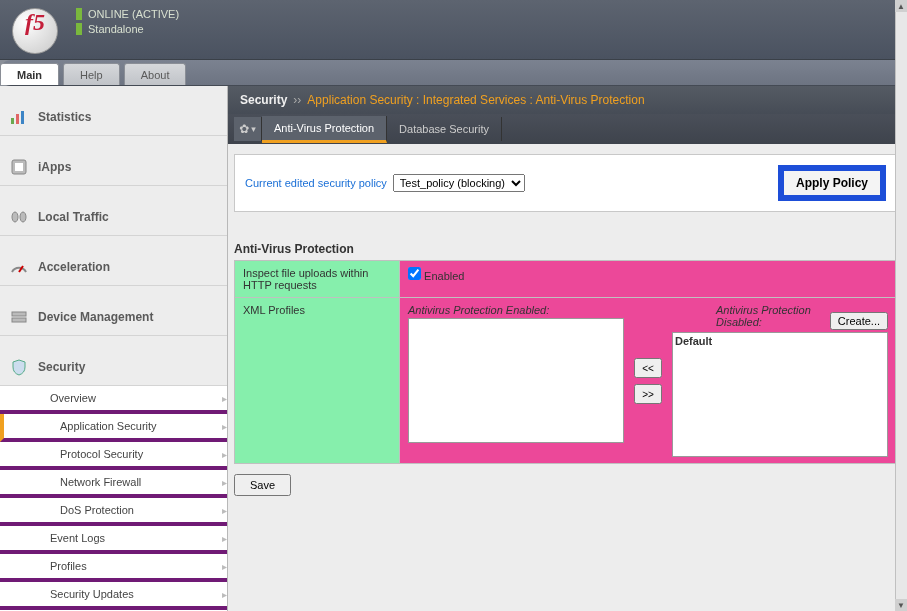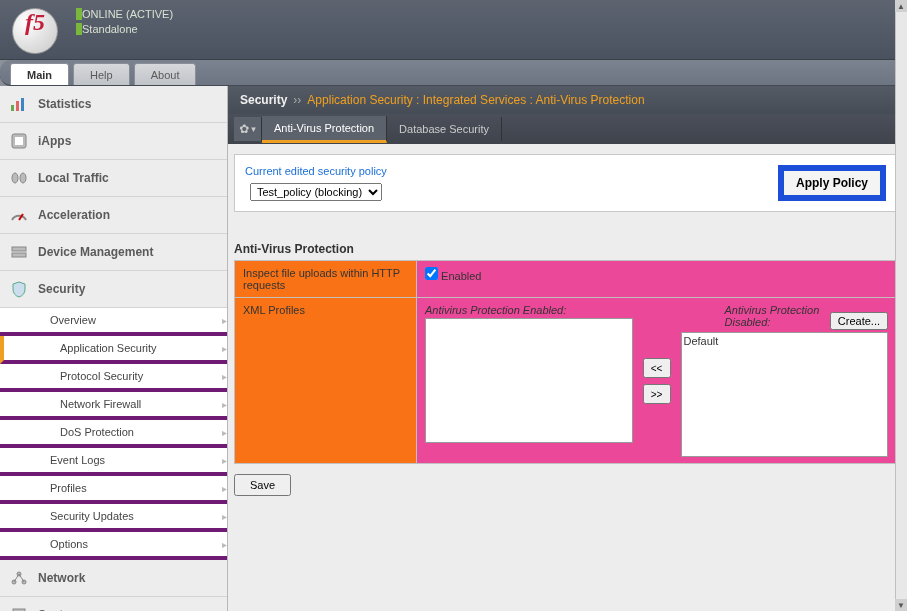--- a/index.html
+++ b/index.html
@@ -3,35 +3,35 @@
 <meta charset="utf-8">
 <style>
 * { box-sizing: border-box; margin: 0; padding: 0; }
 body { font-family: Arial, Helvetica, sans-serif; font-size: 12px; background: #8b9099; color: #333; width: 907px; height: 611px; overflow: hidden; position: relative; }
 
 
 .topbar { background: linear-gradient(to bottom, #5d6470, #4a5260); height: 60px; display: flex; align-items: flex-start; padding: 8px 0 0 12px; border-bottom: 1px solid #3a4048; }
 .logo-circle { width: 46px; height: 46px; background: radial-gradient(circle at 30% 30%, #fff 0%, #e8e8e8 40%, #c8c8c8 100%); border-radius: 50%; display: flex; align-items: flex-start; justify-content: center; border: 1px solid #999; }
 .logo-f5 { font-family: Georgia, serif; font-weight: bold; font-style: italic; font-size: 24px; color: #c41e3a; }
 .status-block { margin-left: 18px; color: #d8e0d0; font-size: 11px; }
-.status-line { display: flex; align-items: center; margin-bottom: 3px; }
+.status-line { display: flex; align-items: center; gap: 6px; margin-bottom: 3px; }
 .status-dot { width: 6px; height: 12px; background: #7ab83d; display: inline-block; }
 
 
-.tabrow { background: linear-gradient(to bottom, #7b8290, #6d7482); height: 26px; display: flex; align-items: flex-end; padding-left: 10px; border-bottom: 1px solid #444a54; border-radius: 11px; }
+.tabrow { background: linear-gradient(to bottom, #7b8290, #6d7482); height: 26px; display: flex; align-items: flex-end; border-bottom: 1px solid #444a54; border-radius: 11px; }
 .tab { padding: 5px 16px 4px; font-size: 11px; color: #5a5a5a; background: linear-gradient(to bottom, #d6d8db, #c0c3c8); border: 1px solid #8a8e96; border-bottom: none; border-radius: 3px 3px 0 0; margin-right: 4px; cursor: pointer; }
 .tab.active { background: #fff; color: #333; font-weight: bold; }
 
 
 .layout { display: flex; height: calc(611px - 60px - 26px); }
 .sidebar { width: 228px; background: #ededed; border-right: 1px solid #b8b8b8; overflow-y: auto; }
 .content { flex: 1; background: #ededed; overflow-y: auto; position: relative; }
 
 
-.nav-item { display: flex; align-items: center; padding: 9px 8px 9px 10px; color: #5a5a5a; font-weight: bold; font-size: 12px; border-bottom: 1px solid #d4d4d4; cursor: pointer; gap: 10px; }
+.nav-item { display: flex; align-items: center; padding: 9px 8px 9px 10px; color: #5a5a5a; font-weight: bold; font-size: 12px; border-bottom: 1px solid #d4d4d4; cursor: pointer; gap: 10px; margin-top: 13px; }
 .nav-icon { width: 18px; height: 18px; display: flex; align-items: center; justify-content: center; }
 .sub-nav { background: #fff; }
 .sub-item { display: flex; align-items: center; justify-content: space-between; padding: 6px 0 6px 50px; font-size: 11px; color: #444; border-bottom: 4px solid #701a75; cursor: pointer; text-align: right; }
 .sub-item.active { border-left: 4px solid #f0a020; padding-left: 56px; background: #fff; }
 .sub-sub { padding-left: 60px; }
 .chev { color: #bbb; font-size: 10px; }
 
 
 .crumb { background: linear-gradient(to bottom, #555b64, #464c56); color: #eee; padding: 7px 12px; font-size: 12px; display: flex; align-items: center; gap: 6px; }
 .crumb .sec-label { font-weight: bold; color: #f0f0f0; }
@@ -39,37 +39,37 @@
 .crumb .path { color: #f0a020; }
 
 
 .subtabrow { background: linear-gradient(to bottom, #4a4f59, #3e434c); height: 30px; display: flex; align-items: center; padding-left: 6px; }
 .gear-tab { width: 28px; height: 24px; background: #5c626c; display: flex; align-items: center; justify-content: center; color: #ccc; font-size: 12px; border-right: 1px solid #333; cursor: pointer; }
 .subtab { padding: 6px 12px; font-size: 11px; color: #ccc; cursor: pointer; border-right: 1px solid #333; }
 .subtab.active { background: #5c626c; color: #fff; border-bottom: 3px solid #f0a020; }
 
 
 .policybar { display: flex; align-items: center; justify-content: space-between; padding: 10px 10px 10px 10px; border-bottom: 1px solid #c8c8c8; background: #fff; margin: 10px 10px 0 6px; border: 1px solid #c8c8c8; }
-.policy-left { display: flex; align-items: center; gap: 6px; flex-direction: column; }
+.policy-left { display: flex; align-items: center; gap: 6px; }
 .policy-label { color: #1a6fd6; font-size: 11px; }
 .policy-select { font-size: 11px; padding: 1px 2px; }
 .apply-btn { padding: 5px 12px; font-size: 12px; font-weight: bold; background: #f4f4f4; border: 6px solid #1d4ed8; cursor: pointer; }
 
 
 .section-title { font-weight: bold; font-size: 12px; margin: 30px 0 4px 6px; }
 .config-table { width: calc(100% - 16px); margin: 0 10px 0 6px; border: 1px solid #c0c0c0; border-collapse: collapse; background: #e4e4e4; }
 .config-table td { border: 1px solid #c0c0c0; padding: 6px 8px; vertical-align: top; font-size: 11px; }
-.config-table .label-cell { width: 182px; background: #f97316; }
+.config-table .label-cell { width: 165px; background: #86efac; }
 .config-table .val-cell { background: #ec4899; }
 
 .dual-list { display: flex; gap: 10px; align-items: flex-start; }
 .dual-col { flex: 1; }
 .dual-label { font-size: 11px; margin-bottom: 2px; font-style: italic; }
 .dual-row-top { display: flex; justify-content: space-between; align-items: flex-end; margin-bottom: 2px; margin-left: 44px; }
-.listbox { width: 100%; height: 125px; border: 1px solid #999; background: #fff; font-size: 11px; padding: 2px; overflow-y: auto; }
+.listbox { width: 100%; height: 125px; border: 1px solid #999; background: #fff; font-size: 11px; padding: 2px; overflow-y: auto; font-weight: bold; }
 .mid-btns { display: flex; flex-direction: column; gap: 6px; justify-content: center; padding-top: 54px; }
 .mid-btns button { width: 28px; height: 20px; font-size: 10px; cursor: pointer; }
 .small-btn { font-size: 11px; padding: 1px 6px; cursor: pointer; }
 
 .save-btn { margin: 10px 0 0 6px; padding: 3px 14px; font-size: 11px; cursor: pointer; }
 
 
 .right-scroll { position: absolute; right: 0; top: 0; width: 12px; height: 100%; background: #e8e8e8; border-left: 1px solid #c0c0c0; }
 .scroll-arrow-up { position: absolute; top: 0; right: 0; width: 12px; height: 12px; background: #d0d0d0; display: flex; align-items: center; justify-content: center; font-size: 8px; color: #555; }
 .scroll-arrow-down { position: absolute; bottom: 0; right: 0; width: 12px; height: 12px; background: #d0d0d0; display: flex; align-items: center; justify-content: center; font-size: 8px; color: #555; }

